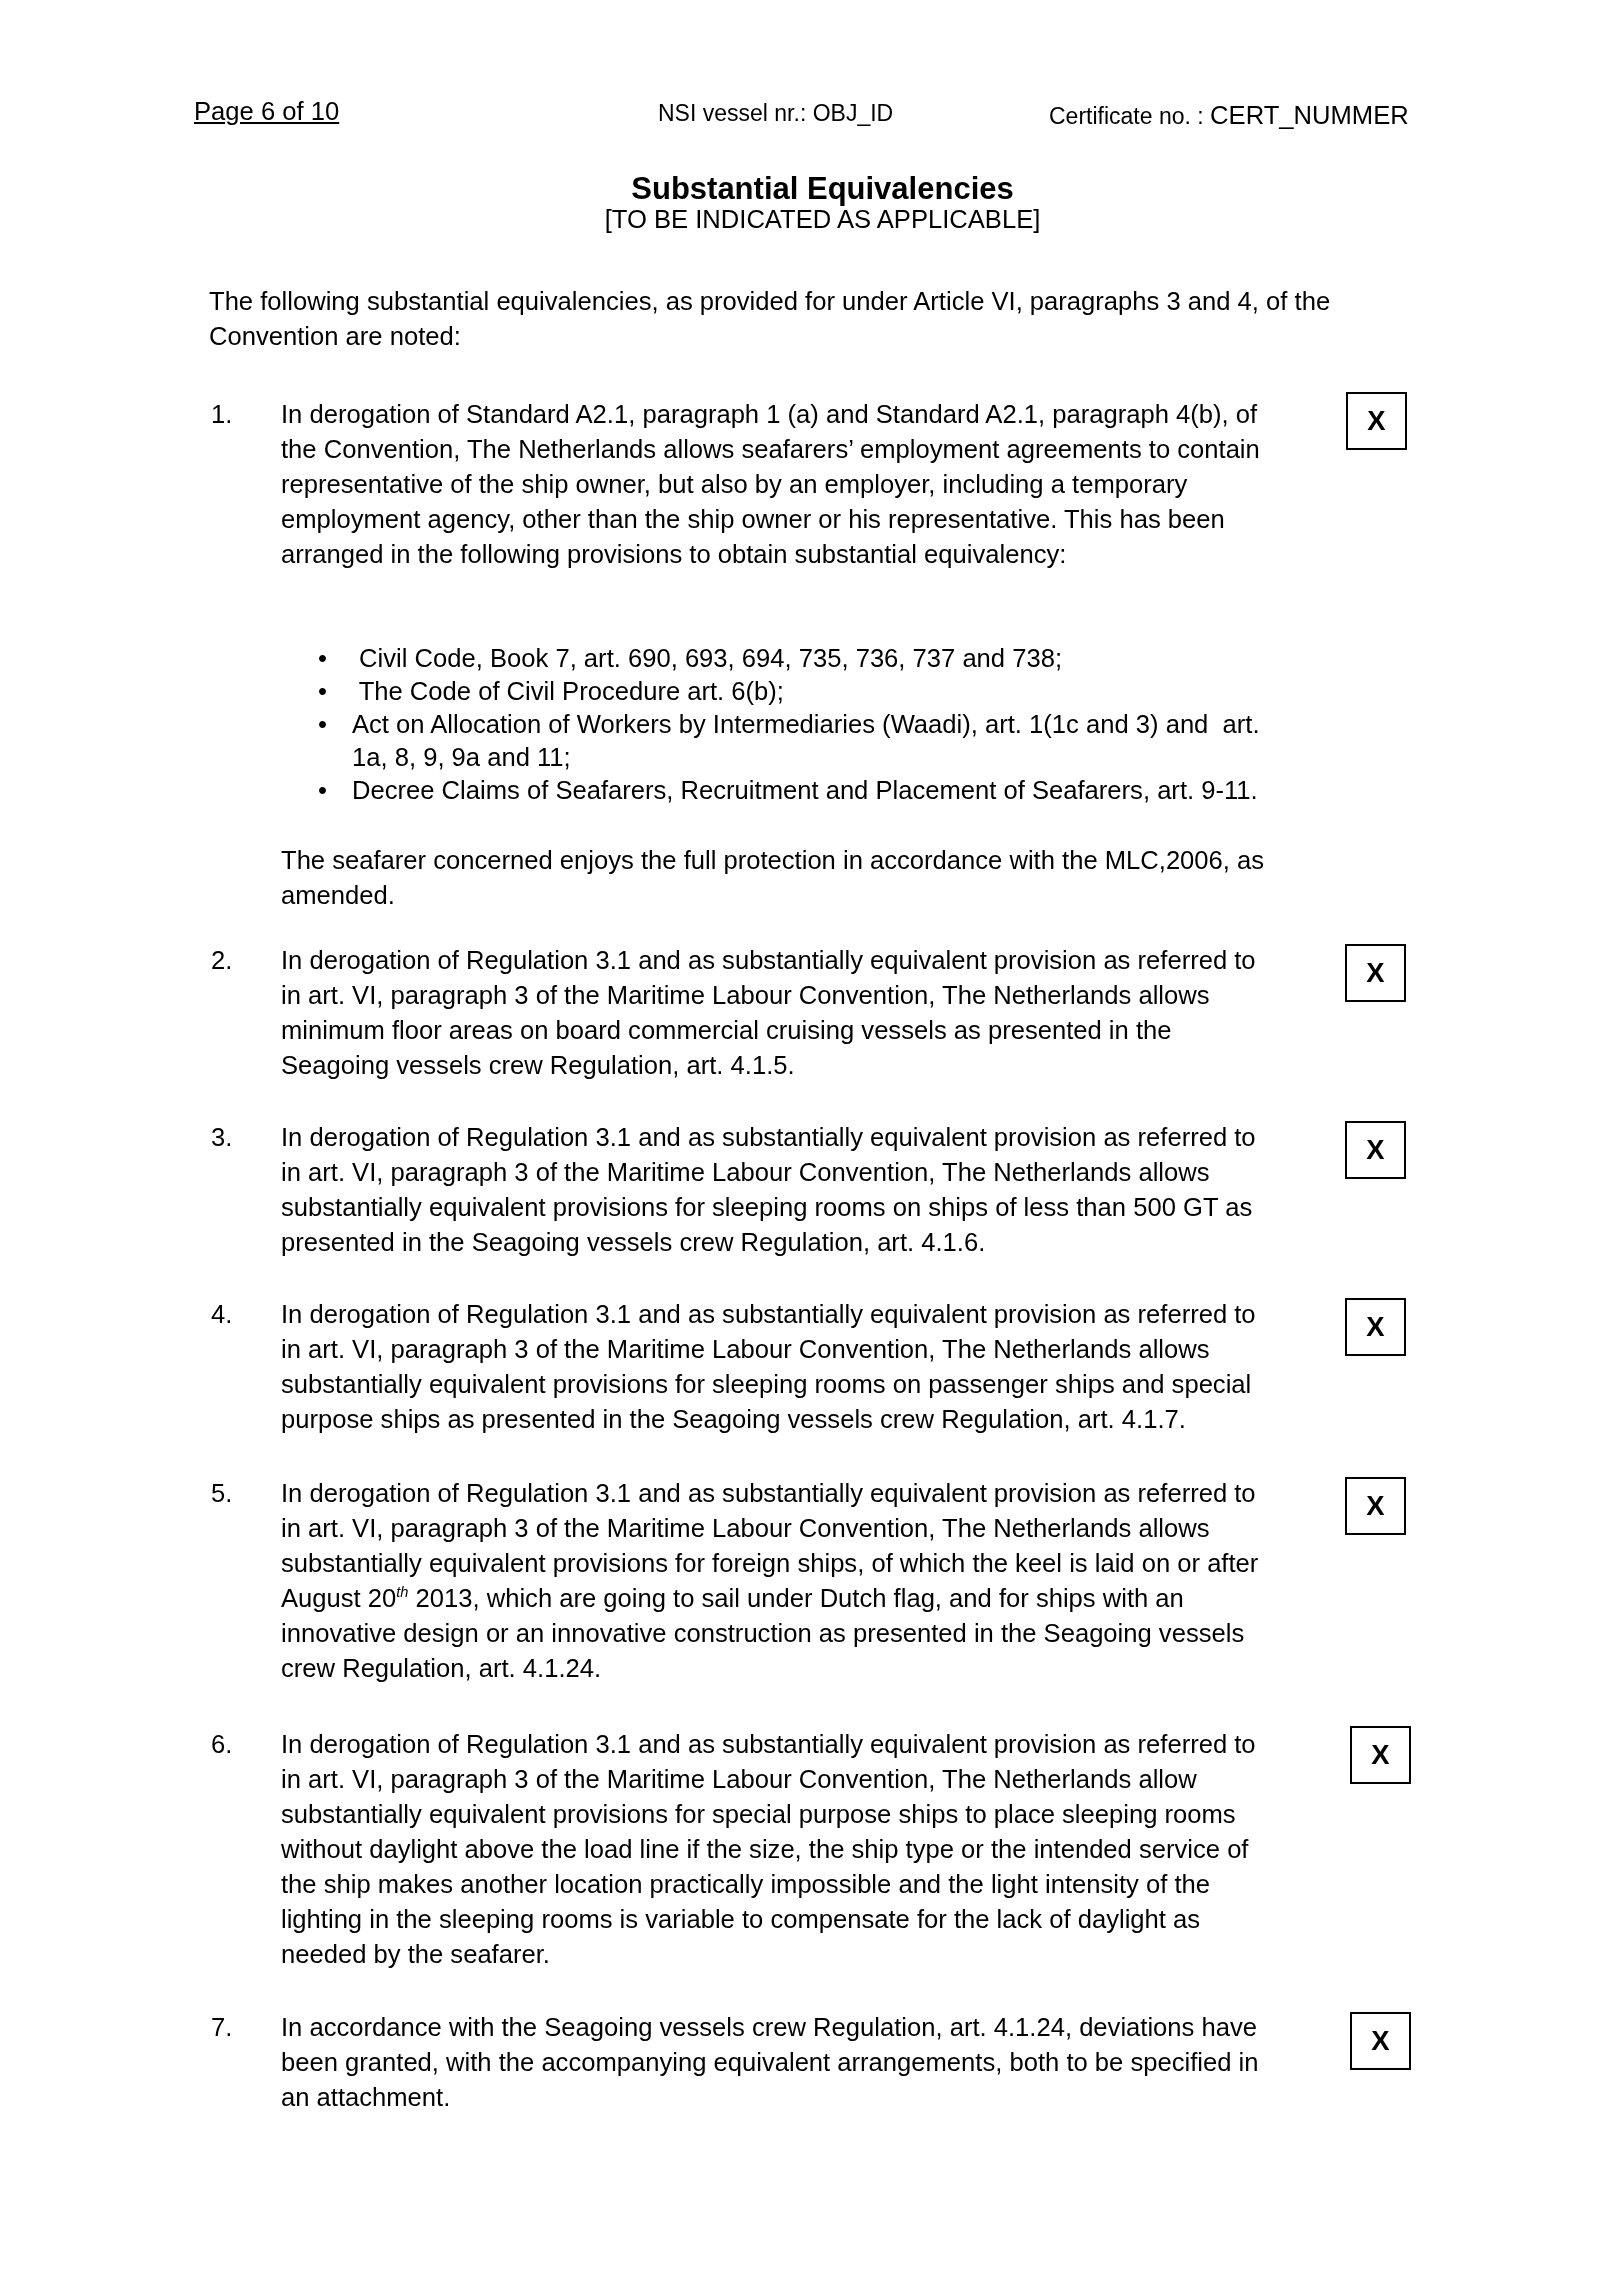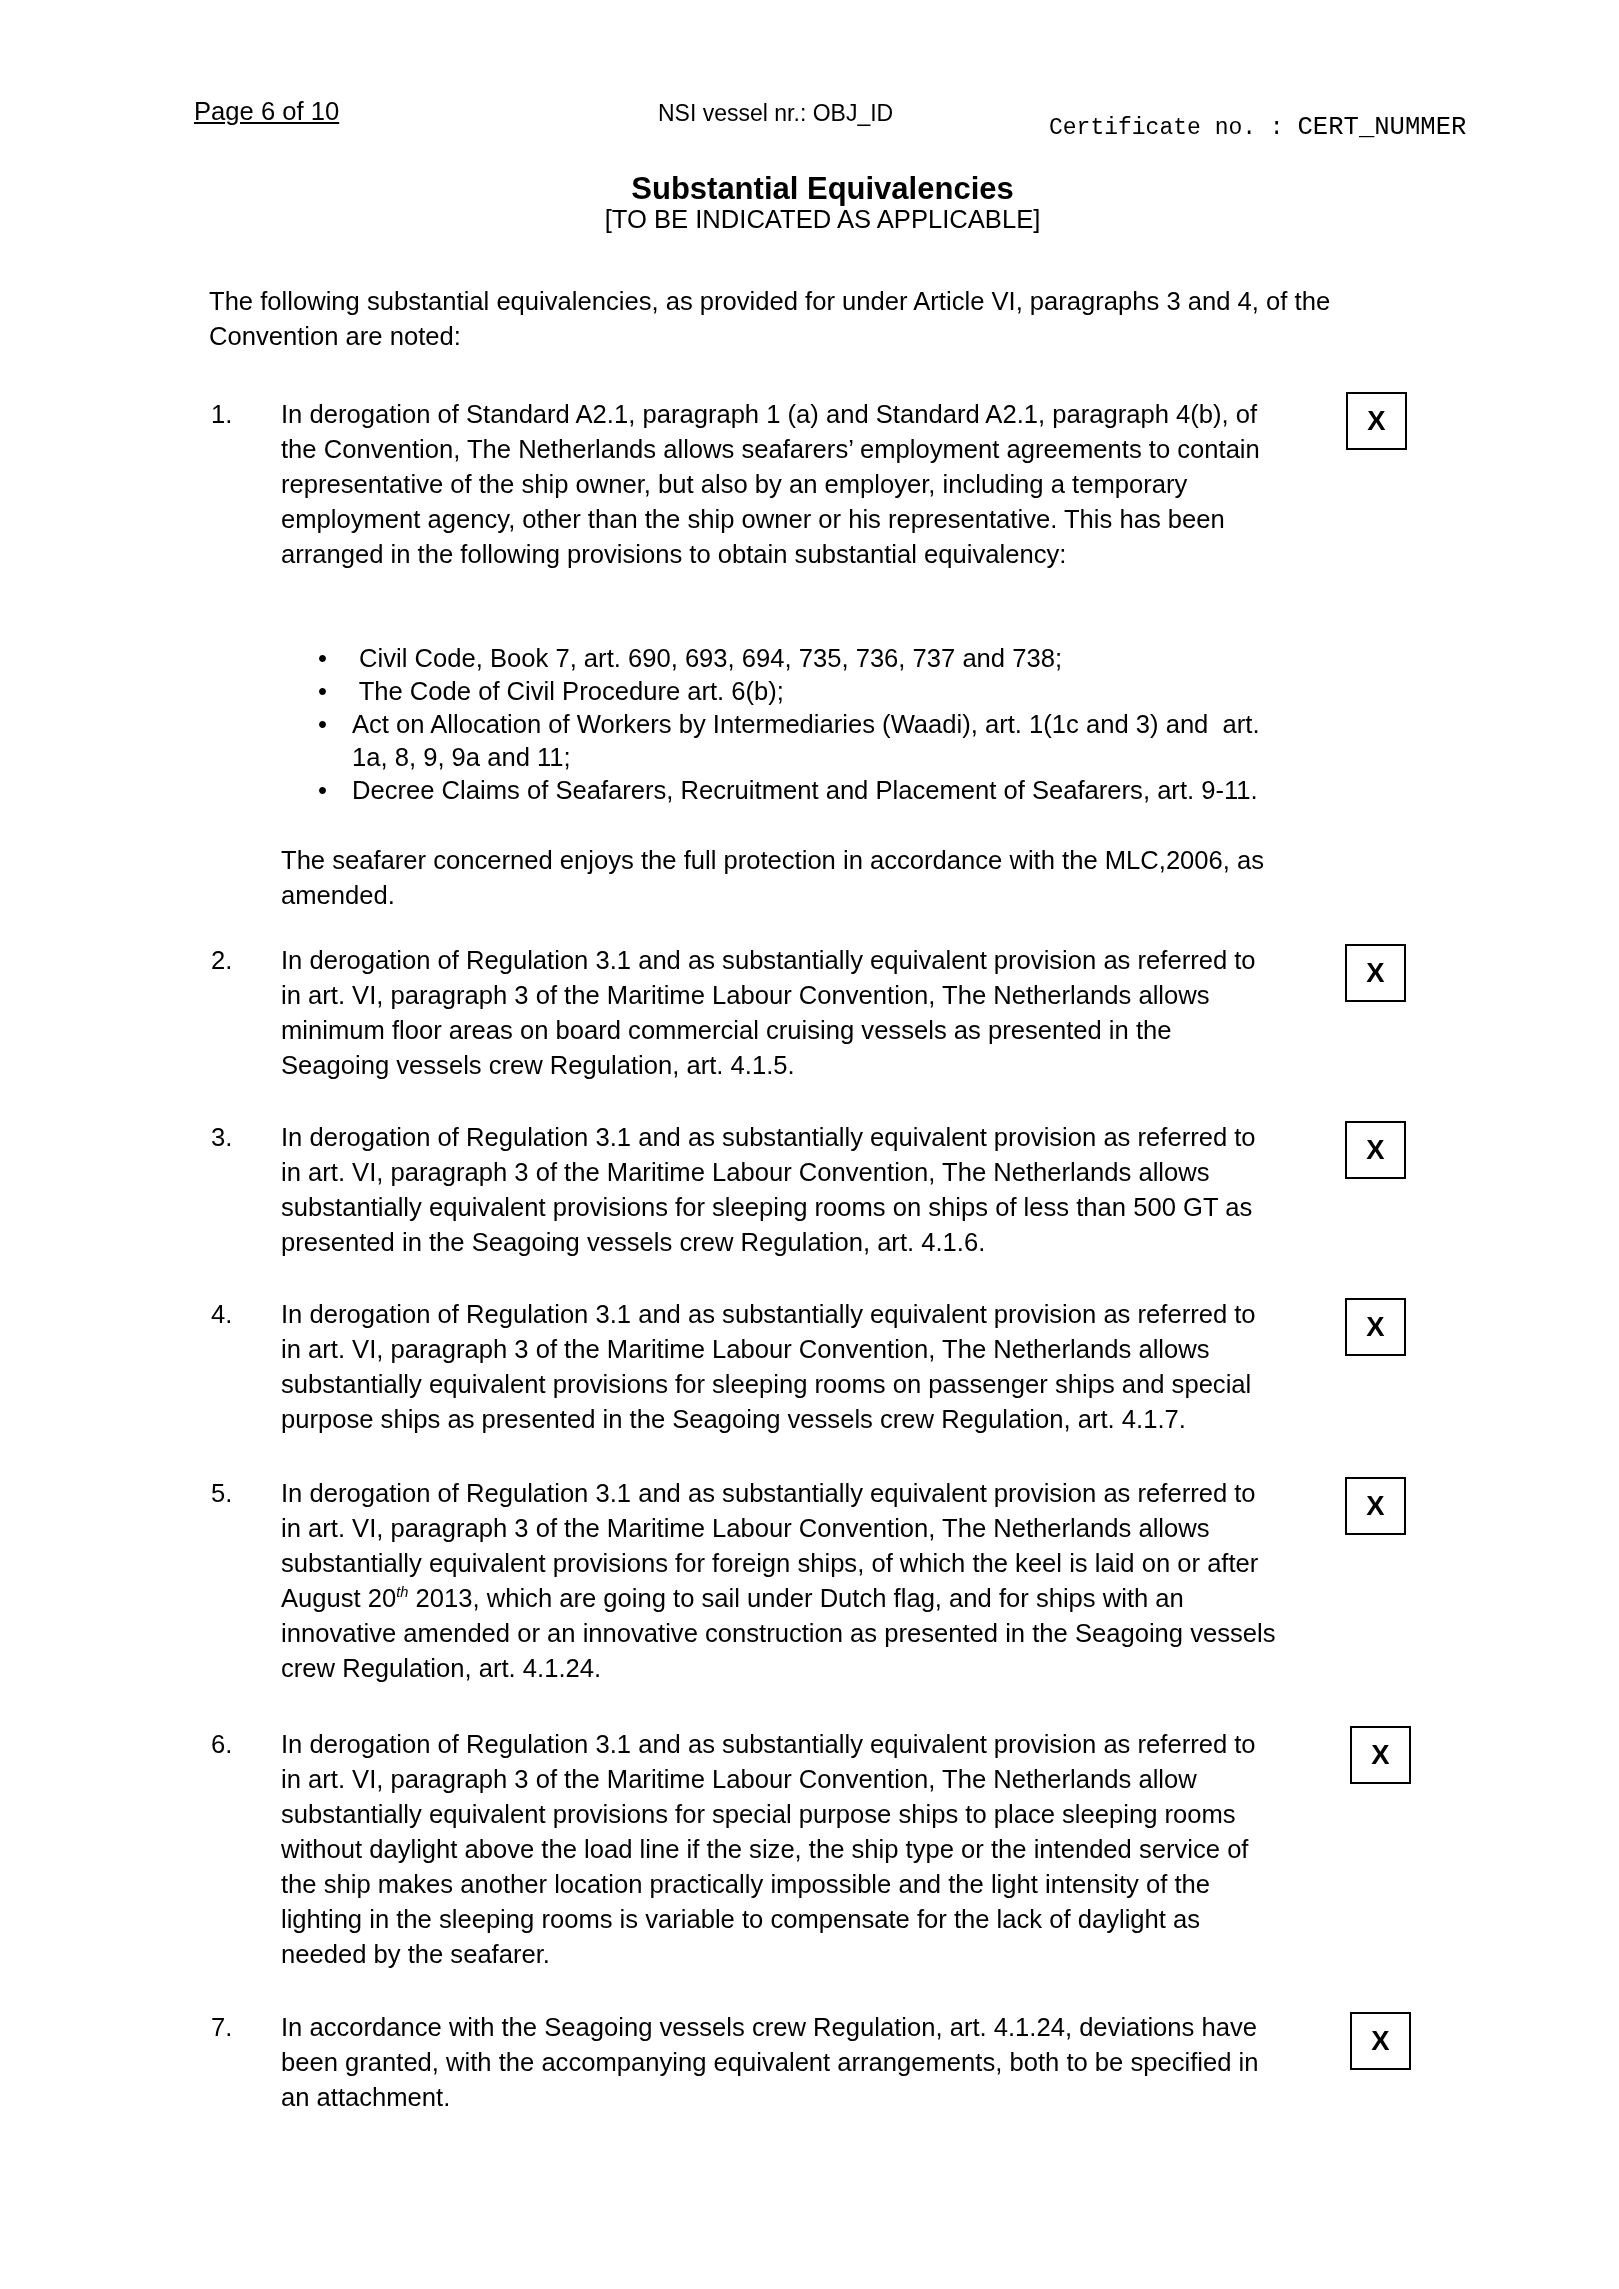--- a/index.html
+++ b/index.html
@@ -1,21 +1,21 @@
 <!DOCTYPE html>
 <html style="font-size:14.6px"><head>
 <meta charset="utf-8">
 <style>
   html, body { margin: 0; padding: 0; background: #ffffff; }
   body { width: 1619px; height: 2290px; position: relative; overflow: hidden;
          font-family: "Liberation Sans", sans-serif; color: #000000; }
   .abs { position: absolute; white-space: nowrap; }
   .hdr-left { left: 194px; top: 97px; font-size: 25.6px; line-height: 29px; text-decoration: underline; }
   .hdr-mid { left: 658px; top: 99px; font-size: 23px; line-height: 29px; }
-  .hdr-right { left: 1049px; top: 113px; font-size: 23px; line-height: 29px; font-family: Liberation Mono, monospace; }
+  .hdr-right { left: 1049px; top: 101px; font-size: 23px; line-height: 29px; }
   .hdr-right .cert-val { font-size: 25.6px; }
   .title { left: 0; width: 1645px; text-align: center; top: 170px; font-size: 31px; font-weight: bold; line-height: 37px; }
   .subtitle { left: 0; width: 1645px; text-align: center; top: 203px; font-size: 25.6px; line-height: 33px; }
   .para { font-size: 25.6px; line-height: 35px; white-space: normal; }
   .intro { left: 209px; top: 284px; width: 1206px; }
   .num { font-size: 25.6px; line-height: 35px; left: 211px; }
   .item-text { left: 281px; width: 1060px; }
   .bullets { left: 318px; top: 642px; width: 1033px; list-style: none; margin: 0; padding: 0; font-size: 25.6px; line-height: 33px; }
   .bullets li { position: relative; padding-left: 34px; }
   .bullets li .dot { position: absolute; left: 0; top: 0; }
@@ -90,21 +90,21 @@
   <span class="line">purpose ships as presented in the Seagoing vessels crew Regulation, art. 4.1.7.</span>
 </div>
 <div class="check-box" style="left:1345px; top:1298px">X</div>
 
 <div class="abs num" style="top:1476px">5.</div>
 <div class="abs para item-text" style="top:1476px">
   <span class="line">In derogation of Regulation 3.1 and as substantially equivalent provision as referred to</span>
   <span class="line">in art. VI, paragraph 3 of the Maritime Labour Convention, The Netherlands allows</span>
   <span class="line">substantially equivalent provisions for foreign ships, of which the keel is laid on or after</span>
   <span class="line"><span>August 20</span><sup>th</sup> <span>2013, which are going to sail under Dutch flag, and for ships with an</span></span>
-  <span class="line">innovative amended or an innovative construction as presented in the Seagoing vessels</span>
+  <span class="line">innovative design or an innovative construction as presented in the Seagoing vessels</span>
   <span class="line">crew Regulation, art. 4.1.24.</span>
 </div>
 <div class="check-box" style="left:1345px; top:1477px">X</div>
 
 <div class="abs num" style="top:1727px">6.</div>
 <div class="abs para item-text" style="top:1727px">
   <span class="line">In derogation of Regulation 3.1 and as substantially equivalent provision as referred to</span>
   <span class="line">in art. VI, paragraph 3 of the Maritime Labour Convention, The Netherlands allow</span>
   <span class="line">substantially equivalent provisions for special purpose ships to place sleeping rooms</span>
   <span class="line">without daylight above the load line if the size, the ship type or the intended service of</span>

